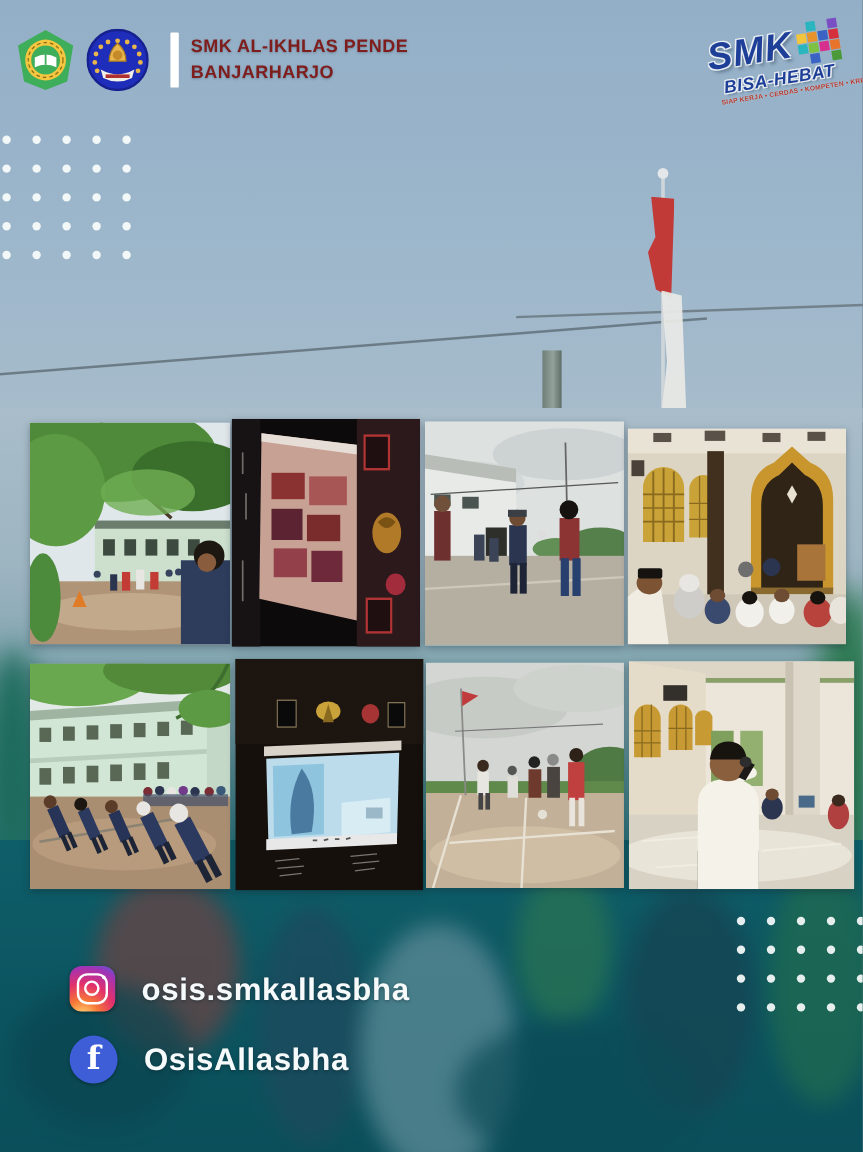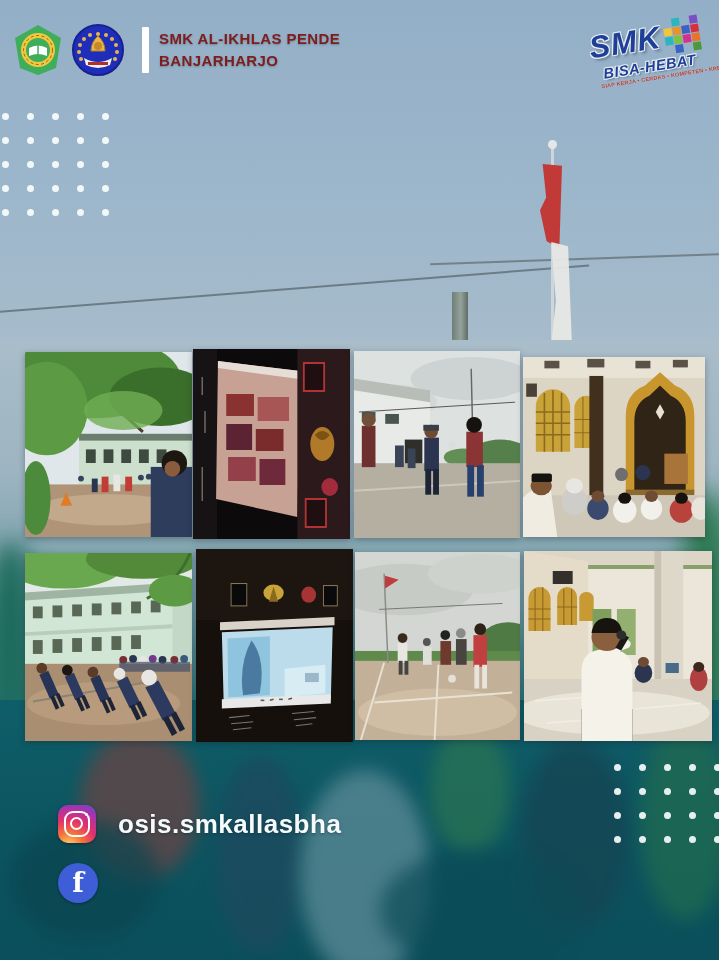--- a/index.html
+++ b/index.html
@@ -606,15 +606,16 @@
       <span class="frame"></span>
         <span class="lens"></span>
         <span class="dot"></span>
     </span>
     <span class="label">osis.smkallasbha</span>
   </div>
   <div class="soc" style="top:863px;">
     <span class="fb">
       <span class="f">f</span>
     </span>
+    <span class="label">OsisAllasbha</span>
   </div>
 
 </div>
 
 </body></html>

